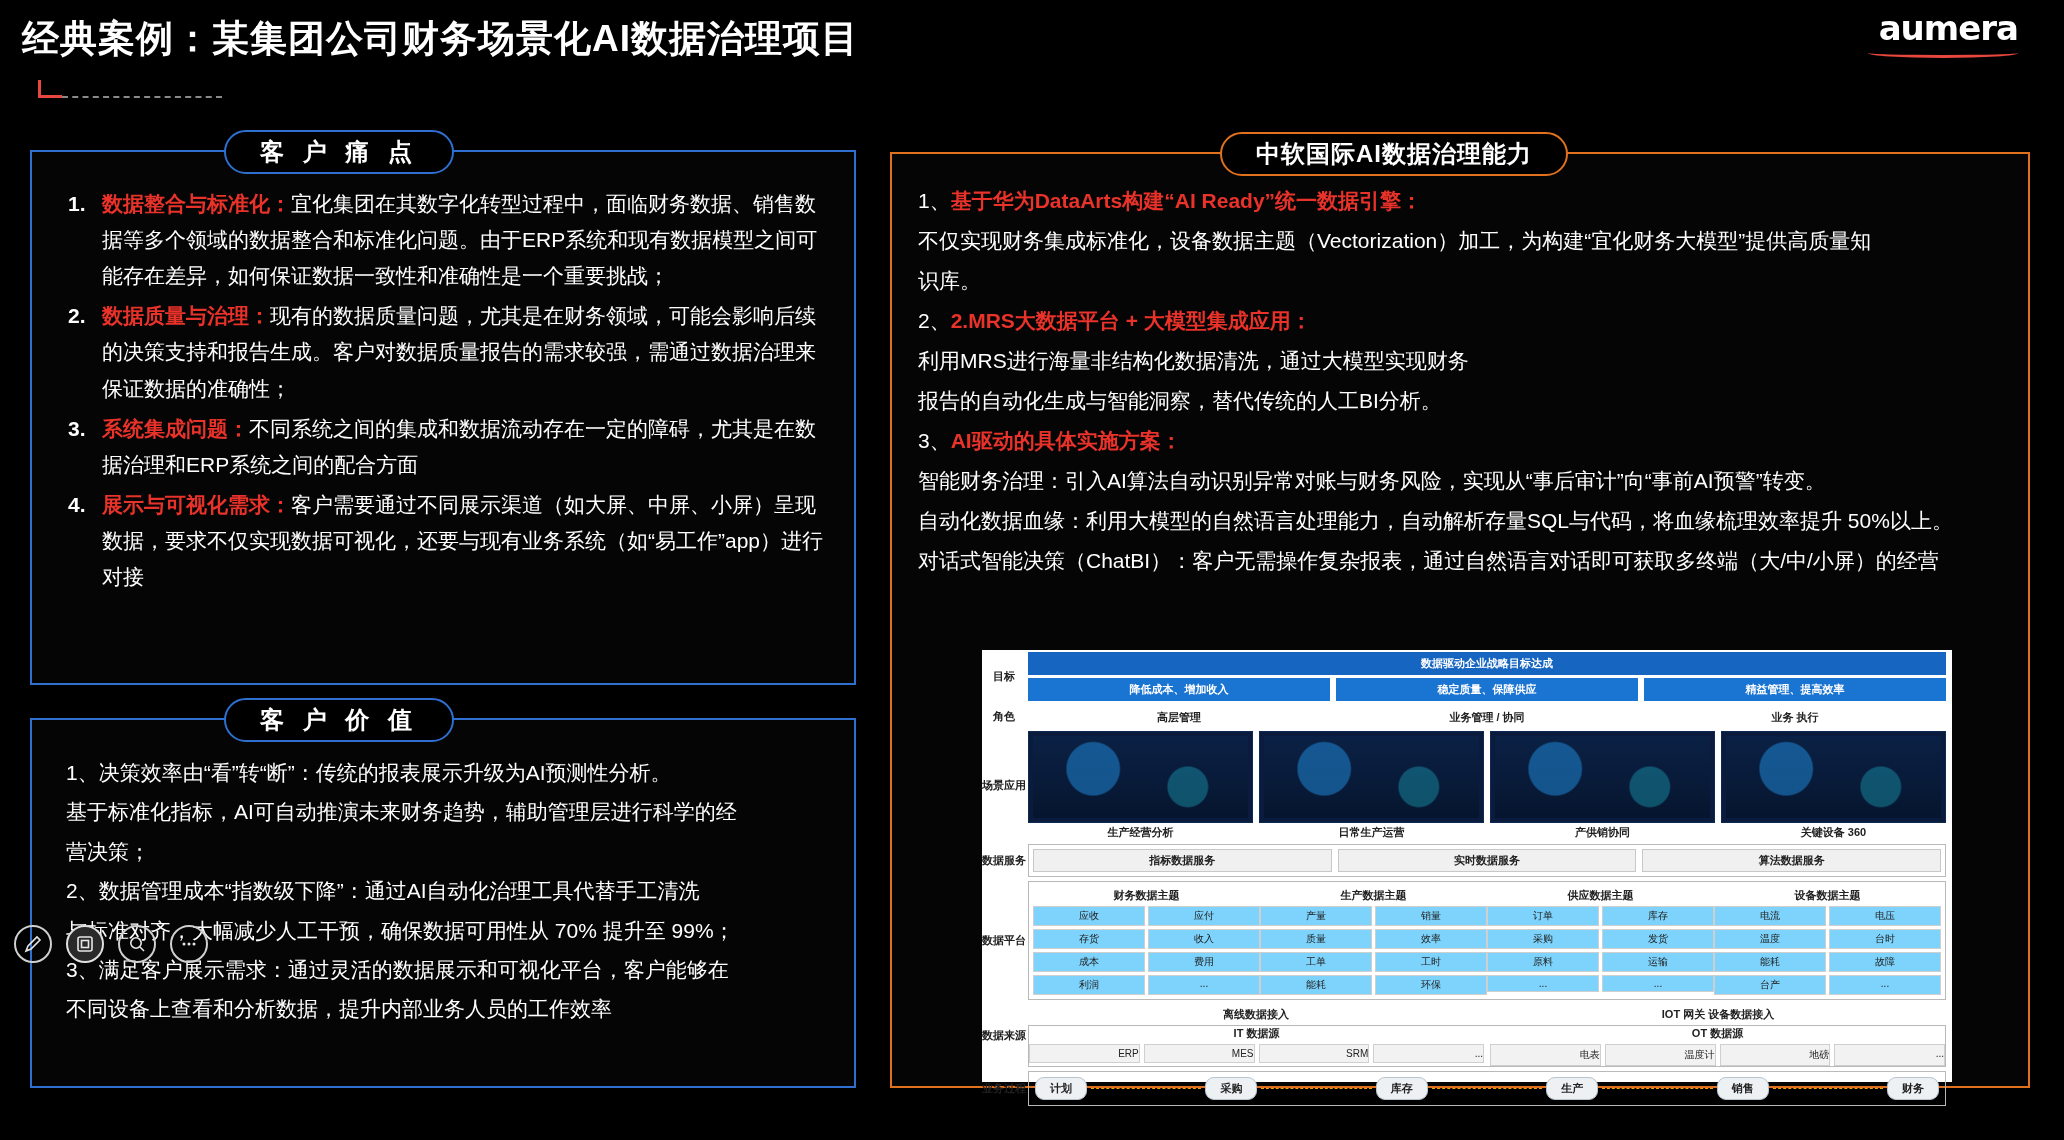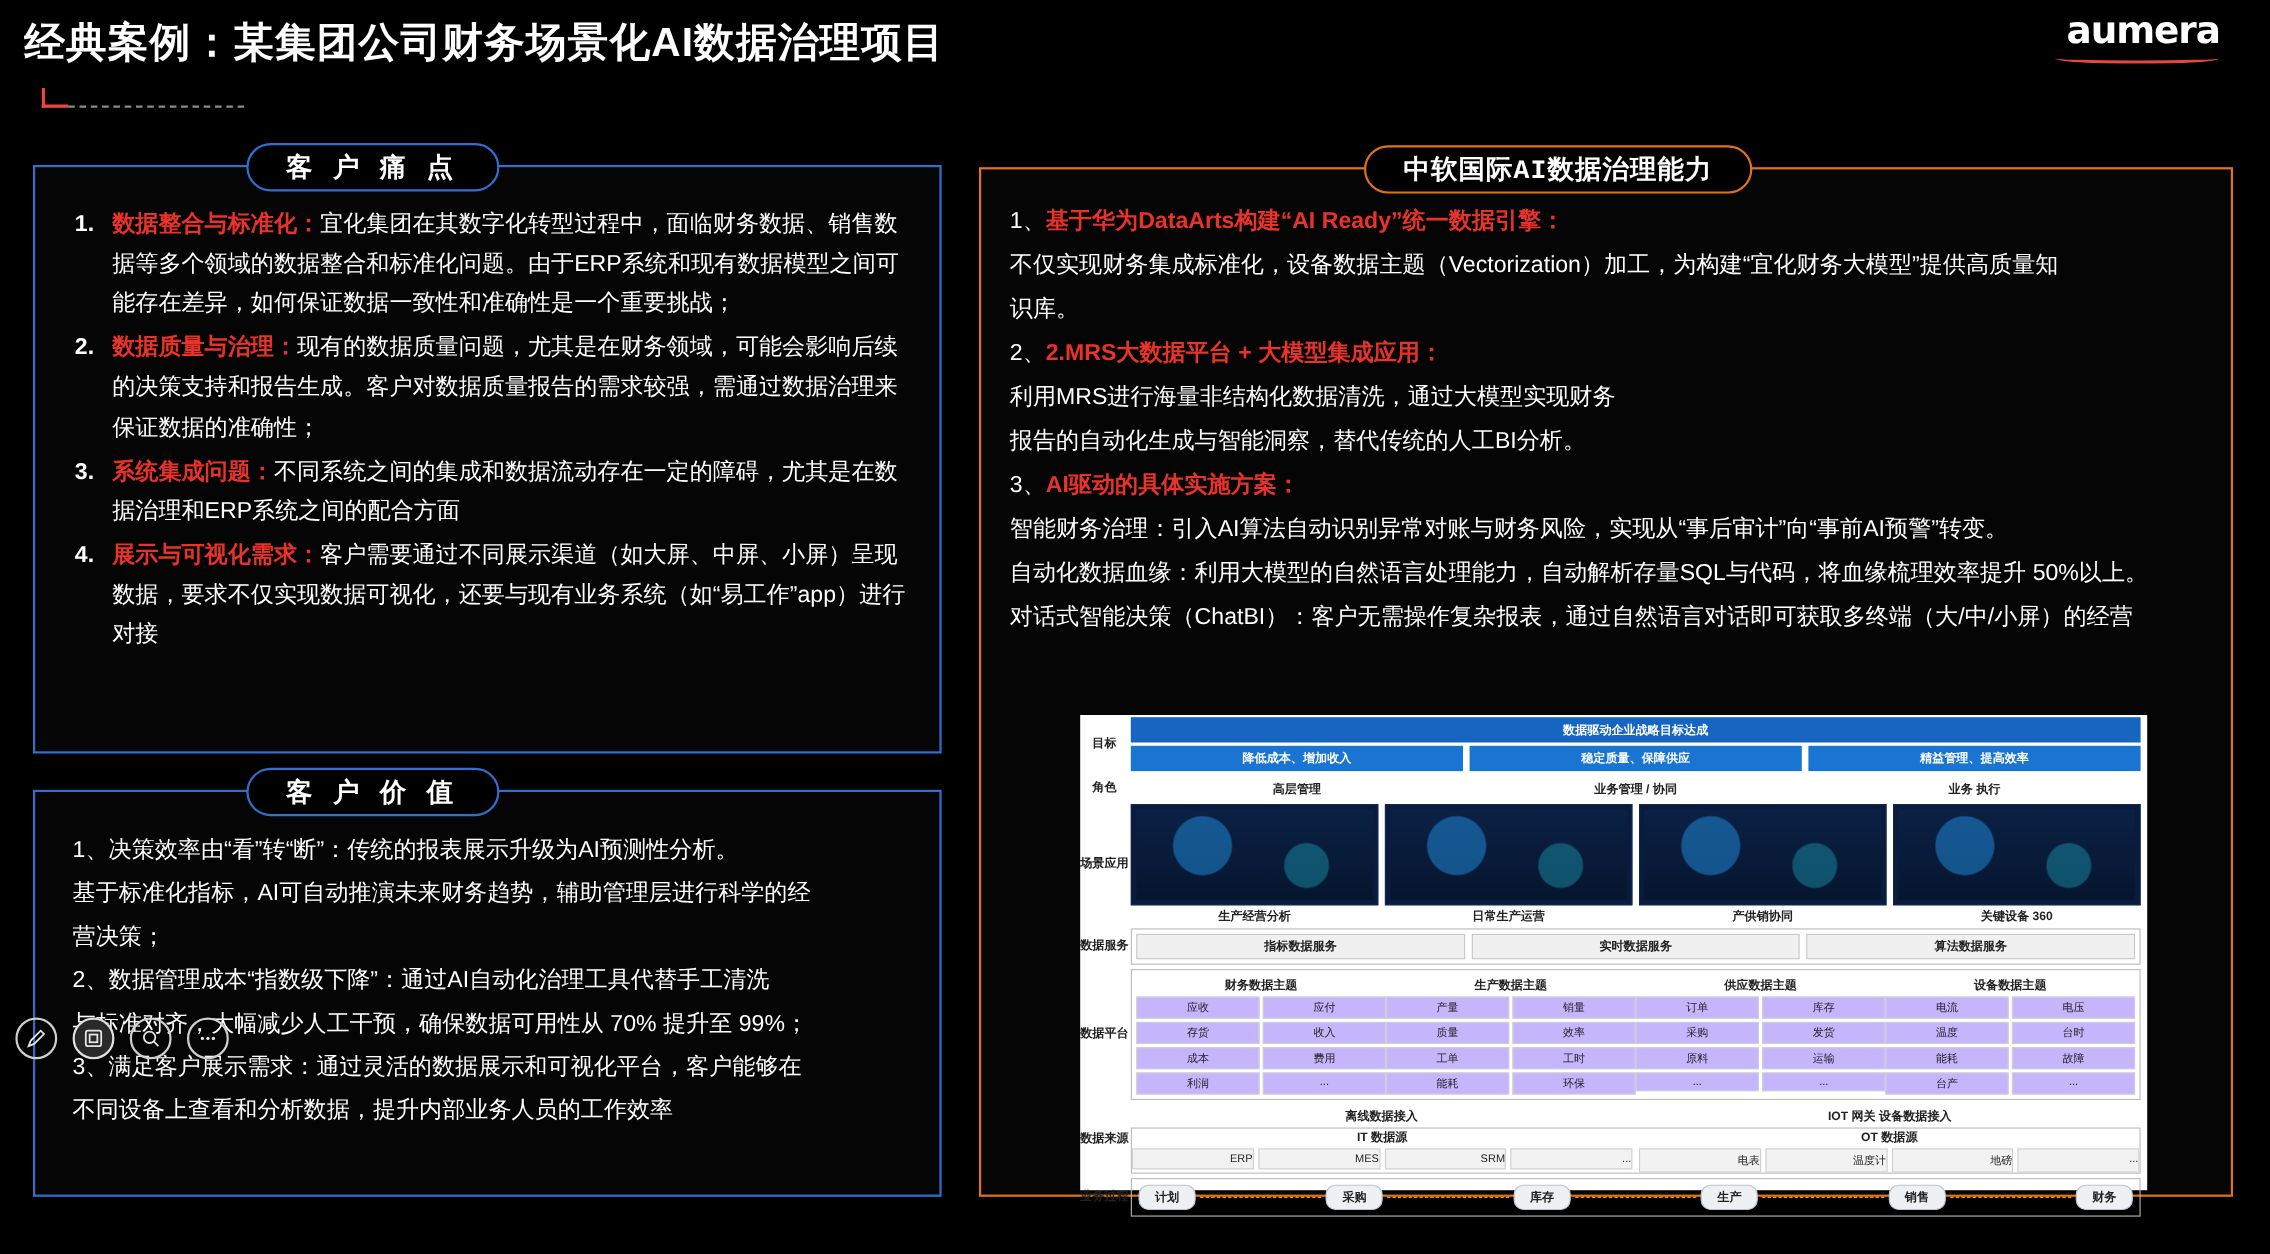--- a/index.html
+++ b/index.html
@@ -85,21 +85,21 @@
   .panel-tab.orange { border-color: #e2711d; letter-spacing: 1px; }
 
   
   #pain-panel { left: 30px; top: 150px; width: 826px; height: 535px; }
   #pain-panel .panel-tab { left: 192px; }
 
   #value-panel { left: 30px; top: 718px; width: 826px; height: 370px; }
   #value-panel .panel-tab { left: 192px; }
 
   #cap-panel { left: 890px; top: 152px; width: 1140px; height: 936px; }
-  #cap-panel .panel-tab { left: 348px; font-family: Liberation Mono, monospace; }
+  #cap-panel .panel-tab { left: 328px; }
 
   .pain-list {
     margin: 0; padding: 34px 30px 0 36px;
     list-style: none;
   }
   .pain-item {
     display: flex;
     font-size: 21px;
     line-height: 1.72;
     margin-bottom: 4px;
@@ -204,21 +204,21 @@
     flex: 1; text-align: center; font-size: 11px; font-weight: bold;
     background: #f0f0f0; border: 1px solid #c8c8c8; padding: 3px 16px;
   }
   .dp-bar { display: flex; gap: 0; border: 1px solid #b9b9b9; padding: 4px; }
   .dp-group { flex: 1; }
   .dp-title {
     text-align: center; font-size: 11px; font-weight: bold; padding: 2px 0 3px;
   }
   .dp-grid { display: grid; grid-template-columns: 1fr 1fr; gap: 3px; }
   .dp-cell {
-    background: #c4b5fd; border: 1px solid #cfcfcf; text-align: center;
+    background: #7dd3fc; border: 1px solid #cfcfcf; text-align: center;
     font-size: 10px; padding: 2px 0;
   }
   .ingest-bar { display: flex; gap: 6px; margin: 3px 0; }
   .ingest-cell {
     flex: 1; text-align: center; font-size: 11px; font-weight: bold; color: #222;
   }
   .src-bar { display: flex; gap: 6px; border: 1px solid #b9b9b9; padding: 0; }
   .src-group { flex: 1; }
   .src-title { text-align: center; font-size: 11px; font-weight: bold; padding-bottom: 3px; }
   .src-cells { display: flex; gap: 4px; }

